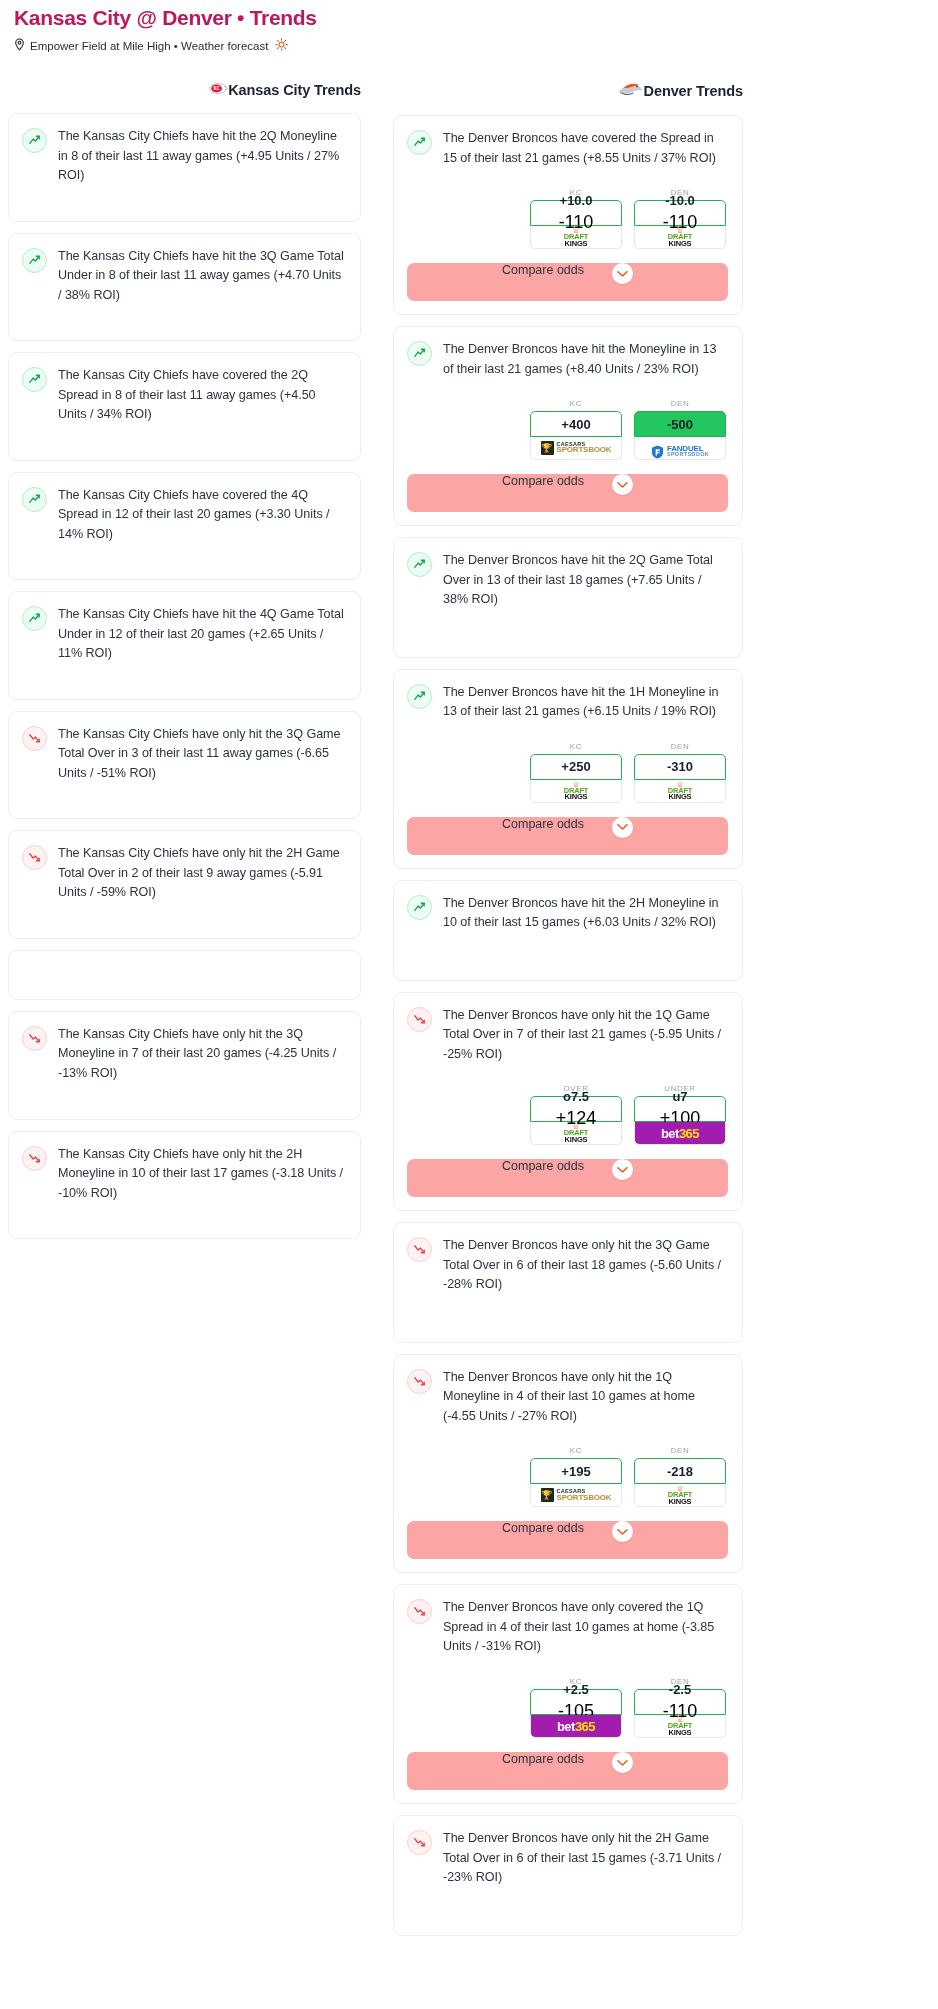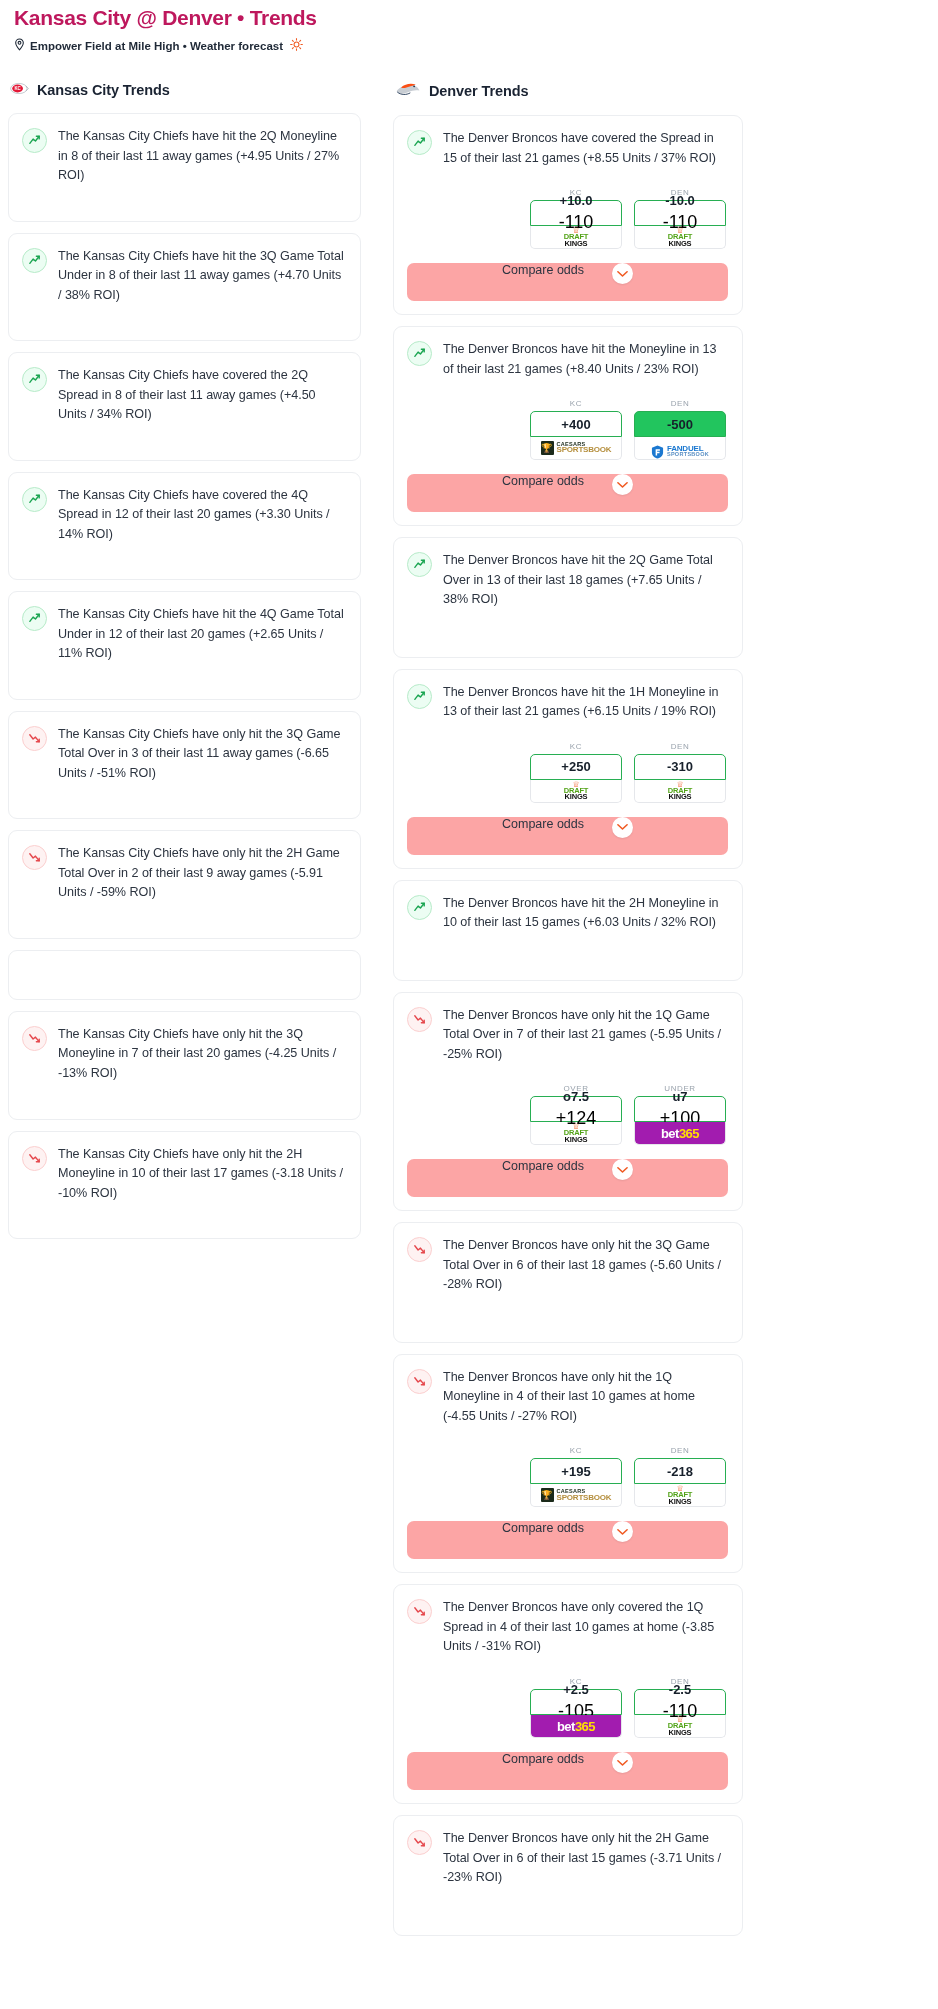--- a/index.html
+++ b/index.html
@@ -20,42 +20,43 @@
     letter-spacing: -0.3px;
     color: #be185d;
     line-height: 1.15;
   }
   .venue-line {
     display: flex;
     align-items: center;
     gap: 5px;
     margin-top: 8px;
     font-size: 11.5px;
-    font-weight: bold;
+    font-weight: normal;
     color: #1f2937;
   }
   .pin-icon { flex: 0 0 auto; display: block; }
   .sun-icon { flex: 0 0 auto; display: block; margin-left: 2px; }
 
   
   .columns {
     display: flex;
     gap: 32px;
     margin-top: 28px;
     align-items: flex-start;
   }
   .column { width: 353px; flex: 0 0 353px; }
   .column.denver { width: 350px; flex: 0 0 350px; }
 
   .col-header {
     display: flex;
     align-items: center;
-    gap: 8px;
+    gap: 0;
     margin-bottom: 14px;
     padding-left: 2px;
+    justify-content: flex-end;
   }
   .col-header-title {
     font-size: 14.5px;
     font-weight: bold;
     color: #1a2332;
     letter-spacing: -0.1px;
   }
   .team-logo { flex: 0 0 auto; display: block; }
 
   

